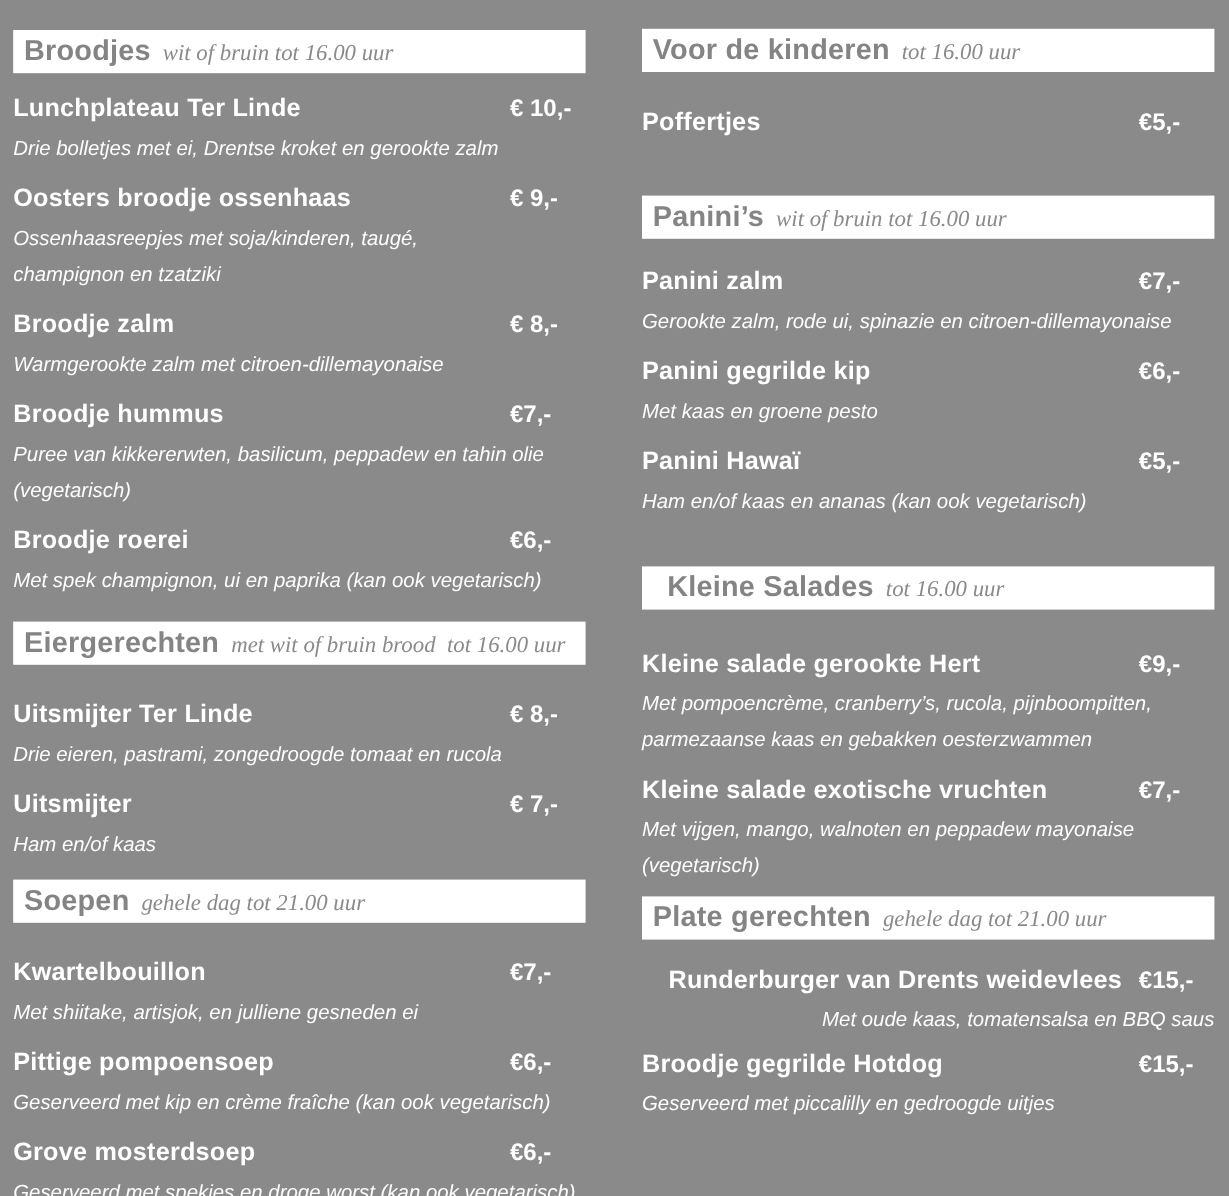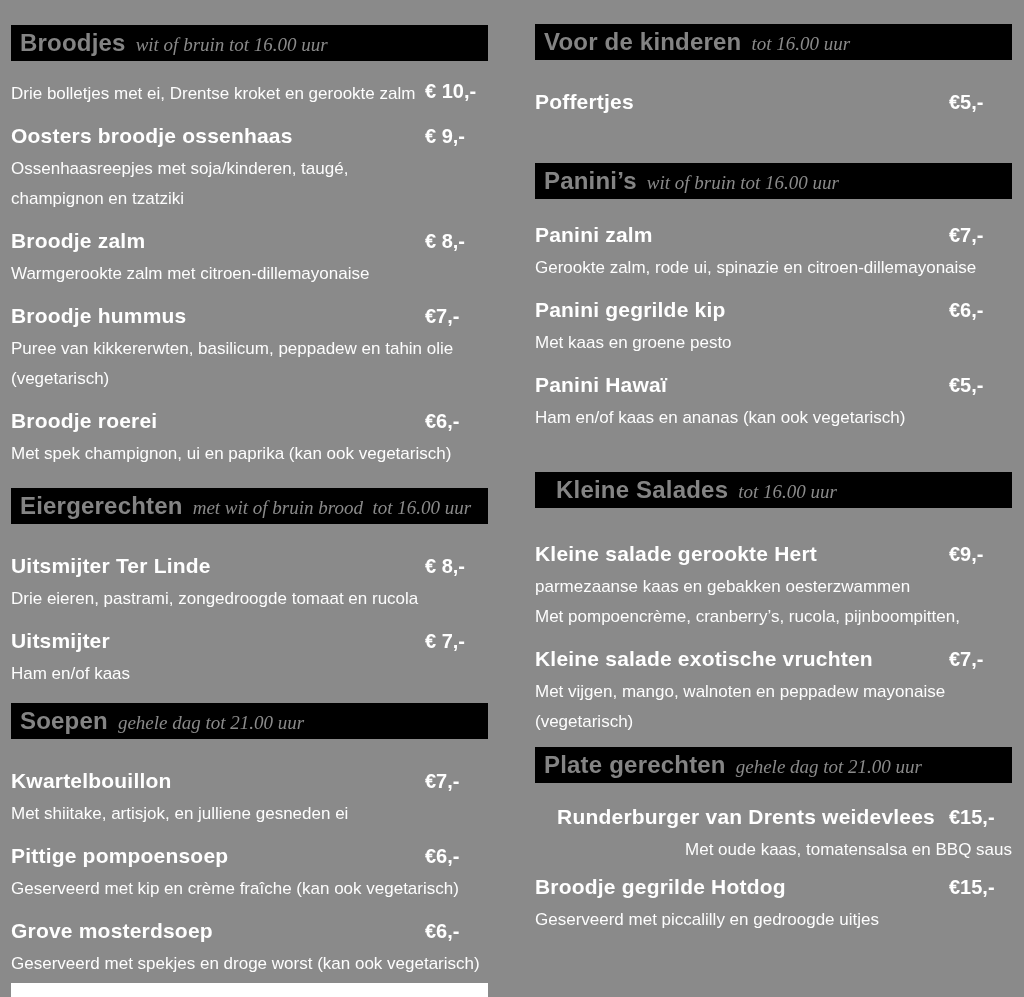--- a/index.html
+++ b/index.html
@@ -10,21 +10,21 @@
     overflow:hidden;
     position:relative;
   }
   .menu-page { position:absolute; inset:0; overflow:hidden; }
   .col { position:absolute; top:0; width:477px; }
   .col-left  { left:11px; }
   .col-right { left:535px; }
 
   
   .hdr {
-    background:#000000;
+    background:#ffffff;
     height:36px;
     line-height:35px;
     padding-left:9px;
     overflow:hidden;
   }
   .hdr .title {
     font-size:24px;
     font-weight:bold;
     color:#848484;
     letter-spacing:0.2px;
@@ -54,20 +54,21 @@
     left:414px;
     top:0;
     font-size:20px;
     font-weight:bold;
     color:#ffffff;
     line-height:24px;
     white-space:nowrap;
   }
   .desc { margin-top:6px; }
   .dline {
+    font-style:italic;
     font-size:17px;
     color:#fdfdfd;
     line-height:30px;
     white-space:nowrap;
   }
 
   
   .hmt25 { margin-top:25px; } .hmt19 { margin-top:19px; } .hmt14 { margin-top:14px; }
   .hmt24 { margin-top:24px; } .hmt49 { margin-top:49px; } .hmt39 { margin-top:39px;padding-left:21px; }
   .hmt10 { margin-top:10px; }
@@ -80,20 +81,21 @@
 </head>
 <body>
 
 <div class="menu-page">
 
   <div class="col col-left">
 
     <div class="hdr hmt25"><span class="title">Broodjes</span><span class="sub">wit of bruin tot 16.00 uur</span></div>
 
     <div class="item mt18">
+      <div class="name">Lunchplateau Ter Linde</div>
       <div class="price">€ 10,-</div>
       <div class="desc">
           <div class="dline">Drie bolletjes met ei, Drentse kroket en gerookte zalm</div>
         </div>
     </div>
     <div class="item">
       <div class="name">Oosters broodje ossenhaas</div>
       <div class="price">€ 9,-</div>
       <div class="desc">
         <div class="dline">Ossenhaasreepjes met soja/kinderen, taugé,</div>
@@ -199,22 +201,22 @@
           <div class="dline">Ham en/of kaas en ananas (kan ook vegetarisch)</div>
         </div>
     </div>
 
     <div class="hdr hmt39"><span class="title">Kleine Salades</span><span class="sub">tot 16.00 uur</span></div>
 
     <div class="item mt34">
       <div class="name">Kleine salade gerookte Hert</div>
       <div class="price">€9,-</div>
       <div class="desc">
+        <div class="dline">Met pompoencrème, cranberry’s, rucola, pijnboompitten,</div>
         <div class="dline">parmezaanse kaas en gebakken oesterzwammen</div>
-        <div class="dline">Met pompoencrème, cranberry’s, rucola, pijnboompitten,</div>
       </div>
     </div>
     <div class="item">
       <div class="name">Kleine salade exotische vruchten</div>
       <div class="price">€7,-</div>
       <div class="desc">
         <div class="dline">Met vijgen, mango, walnoten en peppadew mayonaise</div>
         <div class="dline">(vegetarisch)</div>
       </div>
     </div>

